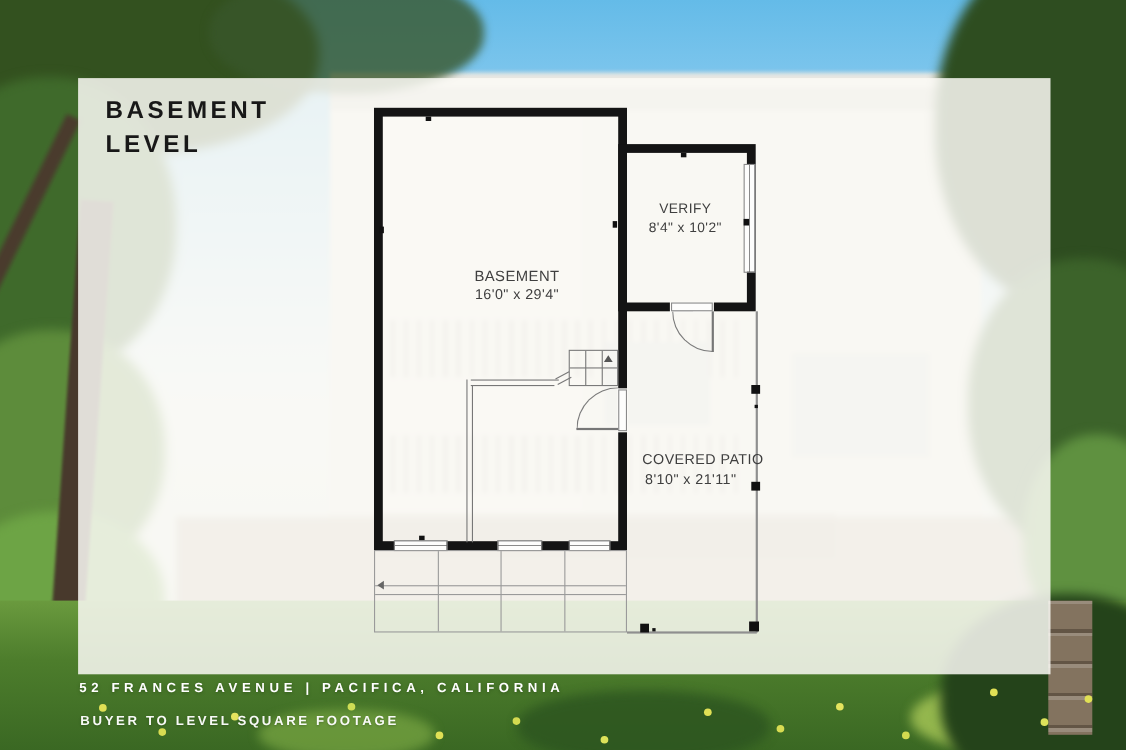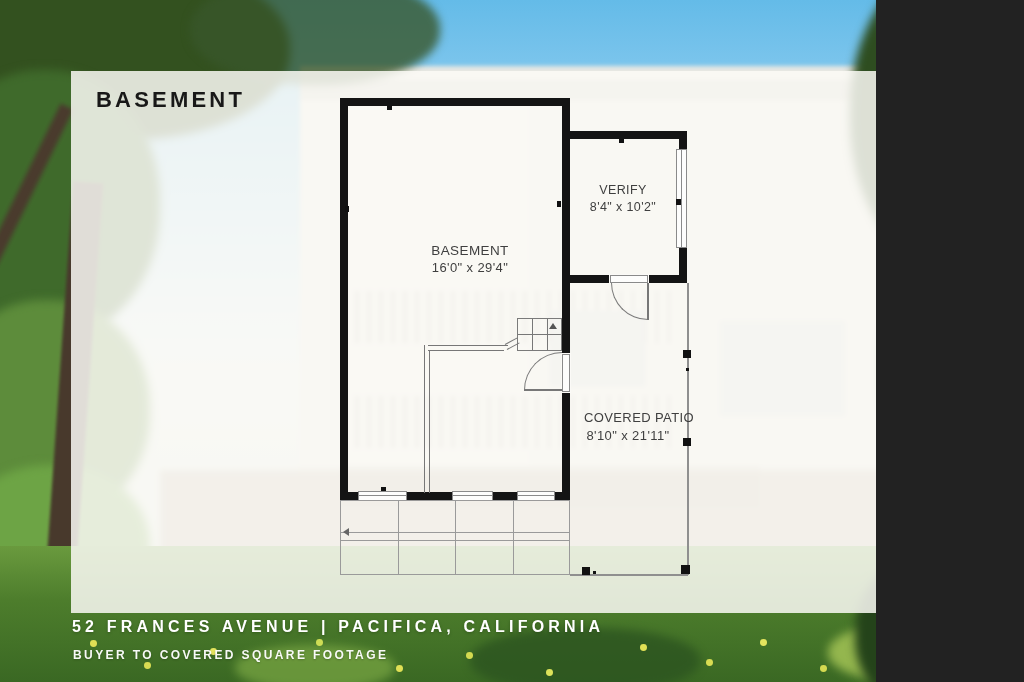--- a/index.html
+++ b/index.html
@@ -1,17 +1,17 @@
 <!DOCTYPE html>
 <html><head>
 <meta charset="utf-8">
 <style>
   html,body{margin:0;padding:0;background:#222;}
   .stage{
-    position:relative;width:876px;height:682px;overflow:hidden;
+    position:relative;width:1024px;height:682px;overflow:hidden;
     font-family:"Liberation Sans", sans-serif;
     background:linear-gradient(180deg,#64bbe8 0%,#8fcdf0 18%,#b7def4 33%,#d9ecf7 46%,#e9f1f1 55%,#e4ebe8 70%);
   }
   .abs{position:absolute;}
   .blob{position:absolute;border-radius:48%;filter:blur(5px);}
   
   .house-body{position:absolute;left:300px;top:66px;width:592px;height:496px;background:#e8e7e2;filter:blur(2px);}
   .house-part{position:absolute;}
   .rail{background:repeating-linear-gradient(90deg,#c9c7c2 0 4px,#eceae6 4px 12px);}
   .stonewall{position:absolute;left:160px;top:470px;width:800px;height:92px;background:#b1a190;opacity:.7;filter:blur(3px);}
@@ -41,21 +41,21 @@
   .gap{position:absolute;background:#fbfaf7;}
   .leafbox{position:absolute;border:1px solid #8a8a8a;background:#fdfdfc;box-sizing:border-box;}
   .arc-bl{position:absolute;border-left:1.5px solid #7a7a7a;border-bottom:1.5px solid #7a7a7a;border-bottom-left-radius:100% 100%;box-sizing:border-box;}
   .arc-tl{position:absolute;border-left:1.5px solid #7a7a7a;border-top:1.5px solid #7a7a7a;border-top-left-radius:100% 100%;box-sizing:border-box;}
   .stairs{position:absolute;left:517px;top:318px;width:45px;height:33px;border:1px solid #7a7a7a;box-sizing:border-box;}
   .deck{position:absolute;left:340px;top:500px;width:230px;height:75px;border:1px solid #9a9a9a;box-sizing:border-box;}
   .tri-left{position:absolute;width:0;height:0;border-top:4px solid transparent;border-bottom:4px solid transparent;border-right:6px solid #666;}
   .tri-up{position:absolute;width:0;height:0;border-left:4px solid transparent;border-right:4px solid transparent;border-bottom:6px solid #555;}
   .lbl{position:absolute;transform:translateX(-50%);color:#3f3f3f;font-size:13px;letter-spacing:.4px;white-space:nowrap;text-align:center;}
   
-  .addr{position:absolute;left:72px;top:618px;color:#ffffff;font-size:16px;font-weight:800;
+  .addr{position:absolute;left:72px;top:618px;color:#ffffff;font-size:12px;font-weight:800;
     letter-spacing:4.2px;text-shadow:0 1px 3px rgba(20,40,10,.35);white-space:nowrap;}
   .disc{position:absolute;left:73px;top:648px;color:rgba(255,255,255,.96);font-size:12px;font-weight:700;
     letter-spacing:2.4px;text-shadow:0 1px 2px rgba(20,40,10,.3);white-space:nowrap;}
 </style>
 </head>
 <body>
 
 <div class="stage">
 
   <div class="abs" style="left:0;top:0;width:1024px;height:682px;">
@@ -89,20 +89,21 @@
     <div class="blob" style="left:470px;top:628px;width:230px;height:65px;background:#2c5420;opacity:.8;"></div>
     <div class="blob" style="left:855px;top:540px;width:230px;height:190px;background:#24431a;"></div>
     <div class="pillar"></div>
     <div class="flowers"></div>
   </div>
 
   <div class="panel"></div>
 
   <div class="title">
     <div>BASEMENT</div>
+    <div>LEVEL</div>
   </div>
 
   <div class="abs" style="left:0;top:0;width:1024px;height:682px;">
 
     <div class="wall" style="left:340px;top:98px;width:230px;height:402px;"></div>
     <div class="wall" style="left:562px;top:131px;width:125px;height:152px;"></div>
 
     <div class="win-v" style="left:676px;top:149px;width:11px;height:99px;"></div>
     <div class="tick" style="left:676px;top:199px;width:5px;height:6px;"></div>
 
@@ -160,15 +161,15 @@
 
     <div class="lbl" style="left:470px;top:243px;font-size:13.5px;">BASEMENT</div>
     <div class="lbl" style="left:470px;top:260px;">16'0" x 29'4"</div>
     <div class="lbl" style="left:623px;top:183px;font-size:12.5px;">VERIFY</div>
     <div class="lbl" style="left:623px;top:200px;font-size:12.5px;">8'4" x 10'2"</div>
     <div class="lbl" style="left:628px;top:410px;margin-left:11px;">COVERED PATIO</div>
     <div class="lbl" style="left:628px;top:428px;">8'10" x 21'11"</div>
   </div>
 
   <div class="addr">52 FRANCES AVENUE | PACIFICA, CALIFORNIA</div>
-  <div class="disc">BUYER TO COVERED SQUARE FOOTAGE</div>
+  <div class="disc">BUYER TO LEVEL SQUARE FOOTAGE</div>
 
 </div>
 
 </body></html>

